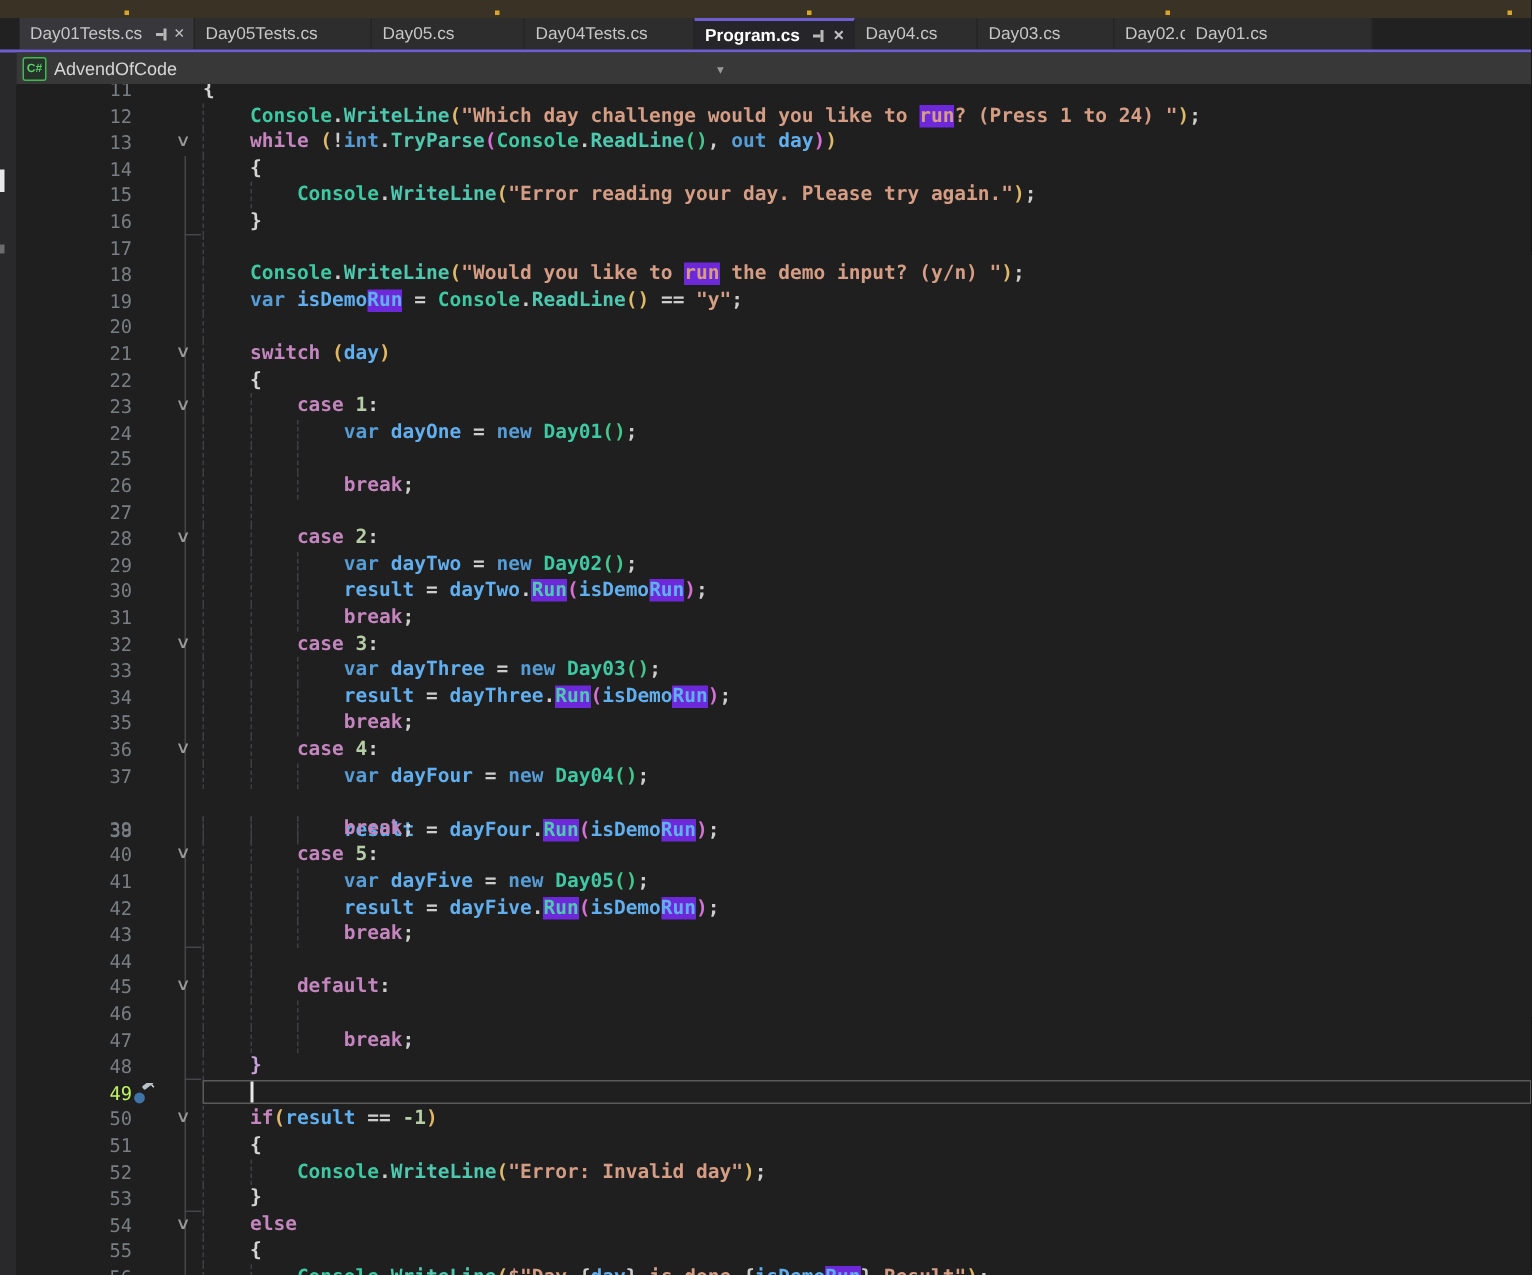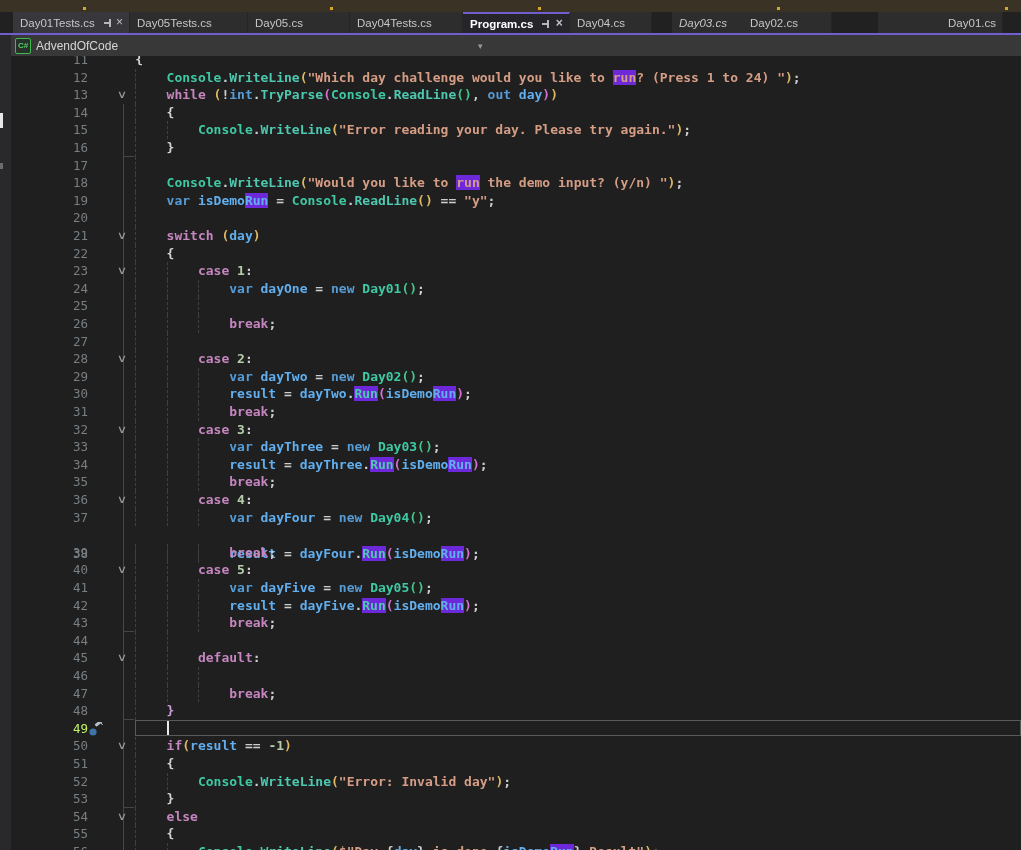--- a/index.html
+++ b/index.html
@@ -101,27 +101,27 @@
           <span class="pin-shape">
             <span class="bar"></span>
             <span class="stem"></span>
           </span>
         </span>
         <span class="close">×</span>
       </div>
       <div class="tab" style="left: 570px; width: 82px;">
         <span class="lbl">Day04.cs</span>
       </div>
-      <div class="tab" style="left: 672px; width: 91px; font-style: italic;">
+      <div class="tab" style="left: 652px; width: 91px;">
         <span class="lbl">Day03.cs</span>
       </div>
       <div class="tab" style="left: 743px; width: 89px;">
         <span class="lbl">Day02.cs</span>
       </div>
-      <div class="tab" style="left: 878px; width: 125px; justify-content: flex-end;">
+      <div class="tab" style="left: 790px; width: 125px;">
         <span class="lbl">Day01.cs</span>
       </div>
     </div>
   <div class="accent-line"></div>
 
   <div class="breadcrumb">
     <span class="cs-icon">C#</span>
     <span>AdvendOfCode</span>
     <span class="crumb-caret">▾</span>
   </div>

